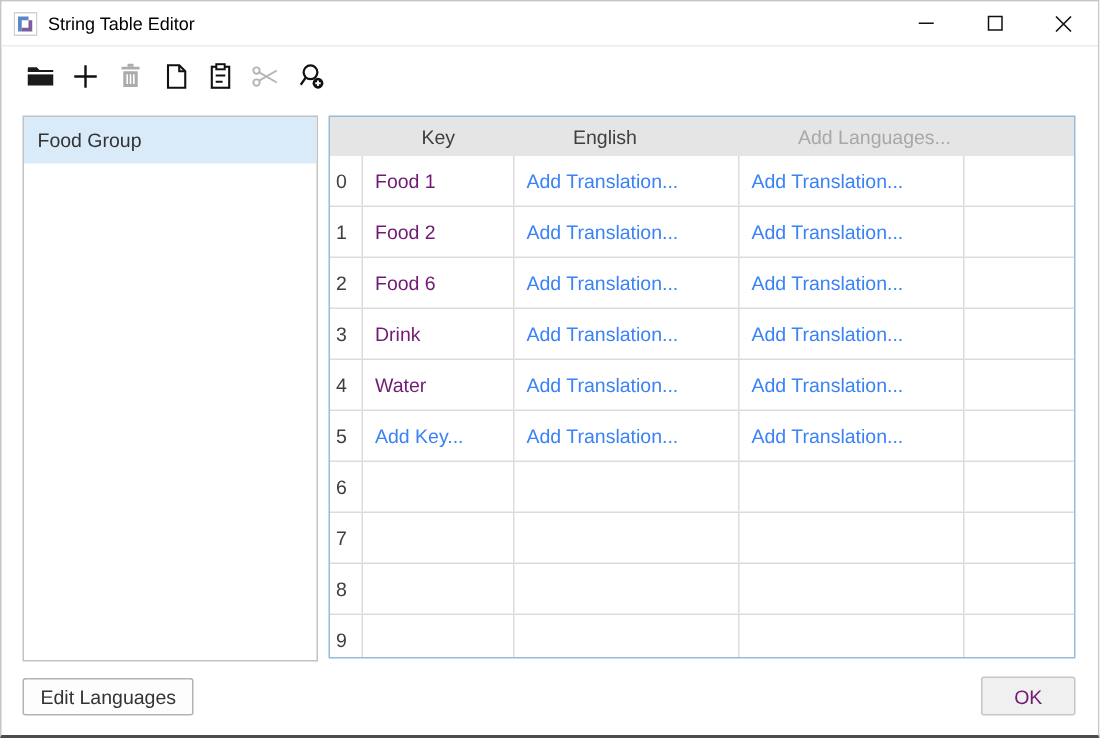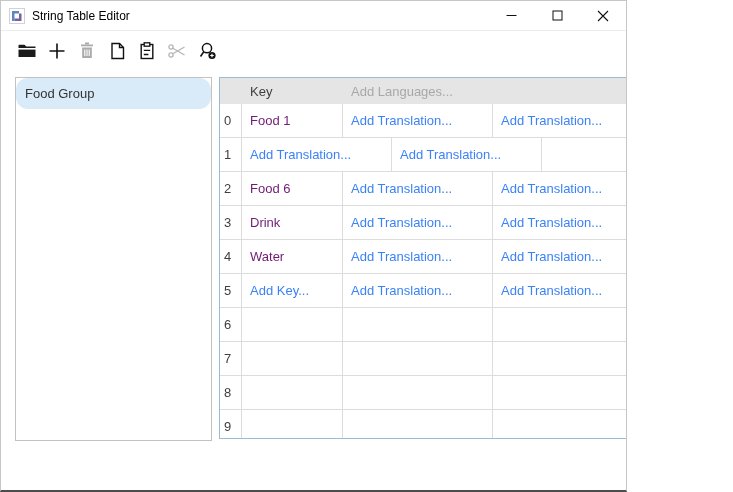--- a/index.html
+++ b/index.html
@@ -1,21 +1,21 @@
 <!DOCTYPE html>
 <html><head>
 <meta charset="utf-8">
 <style>
   * { box-sizing: border-box; margin: 0; padding: 0; }
   html, body { background: #fff; }
   body { font-family: "Liberation Sans", sans-serif; }
 
   .window {
     position: relative;
-    width: 627px; height: 492px;
+    width: 733px; height: 492px;
     background: #fff;
     border: 1px solid #c6c6c6;
     border-bottom: 2px solid #4c4c4c;
     overflow: hidden;
   }
 
   
   .titlebar {
     height: 30px;
     display: flex; align-items: center;
@@ -47,40 +47,40 @@
   
   .sidebar {
     position: absolute; left: 14px; top: 76px;
     width: 197px; height: 364px;
     border: 1px solid #c2c2c2;
     background: #fff;
   }
   .sidebar-item {
     height: 31px; line-height: 31px;
     padding-left: 9px;
-    font-size: 13px; color: #333; border-radius: 12px;
+    font-size: 13px; color: #333;
   }
   .sidebar-item.selected { background: #d9eaf9; }
 
   
   .stable {
     position: absolute; left: 218px; top: 76px;
     width: 498px; height: 362px;
     border: 1px solid #96bcd8;
     background: #fff;
     overflow: hidden;
     font-size: 13px;
   }
   .thead {
     display: flex; height: 26px; align-items: center;
     background: #e5e5e5; color: #3f3f3f;
   }
   .th { padding-left: 8px; white-space: nowrap; overflow: hidden; }
   .th.idx  { width: 22px; padding-left: 4px; }
-  .th.key  { width: 101px; }
+  .th.key  { width: 101px; margin-left: 31px; }
   .th.en   { width: 150px; }
   .th.lang { width: 150px; color: #a8a8a8; }
   .th.extra{ flex: 1; }
   .tr { display: flex; height: 34px; border-bottom: 1px solid #dcdcdc; background: #fff; }
   .td {
     border-right: 1px solid #dcdcdc;
     line-height: 33px; padding-left: 8px;
     white-space: nowrap; overflow: hidden;
     color: #701a75;
   }
@@ -207,33 +207,35 @@
   </div>
 
   <div class="sidebar">
     <div class="sidebar-item selected">Food Group</div>
   </div>
 
   <div class="stable">
     <div class="thead">
       <div class="th idx"></div>
       <div class="th key">Key</div>
+      <div class="th en">English</div>
       <div class="th lang">Add Languages...</div>
       <div class="th extra"></div>
     </div>
 
     <div class="tr">
       <div class="td idx">0</div>
       <div class="td key">Food 1</div>
       <div class="td en ph">Add Translation...</div>
       <div class="td lang ph">Add Translation...</div>
       <div class="td extra"></div>
     </div>
     <div class="tr">
       <div class="td idx">1</div>
+      <div class="td key">Food 2</div>
       <div class="td en ph">Add Translation...</div>
       <div class="td lang ph">Add Translation...</div>
       <div class="td extra"></div>
     </div>
     <div class="tr">
       <div class="td idx">2</div>
       <div class="td key">Food 6</div>
       <div class="td en ph">Add Translation...</div>
       <div class="td lang ph">Add Translation...</div>
       <div class="td extra"></div>
@@ -282,15 +284,16 @@
     </div>
     <div class="tr">
       <div class="td idx">9</div>
       <div class="td key"></div>
       <div class="td en"></div>
       <div class="td lang"></div>
       <div class="td extra"></div>
     </div>
   </div>
 
+  <button class="btn-edit-languages">Edit Languages</button>
   <button class="btn-ok">OK</button>
 
 </div>
 
 </body></html>

